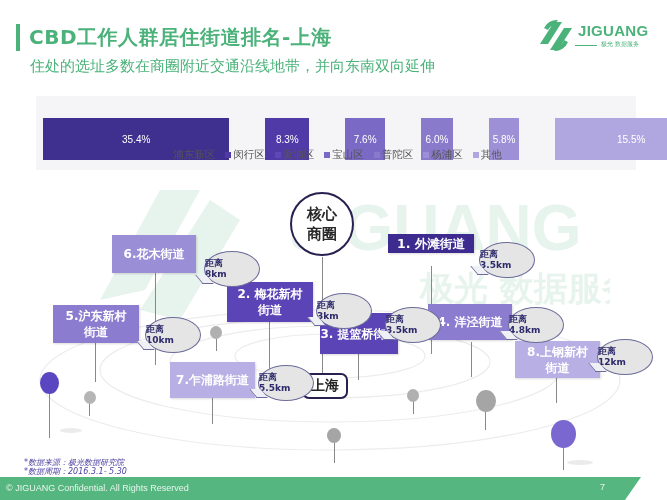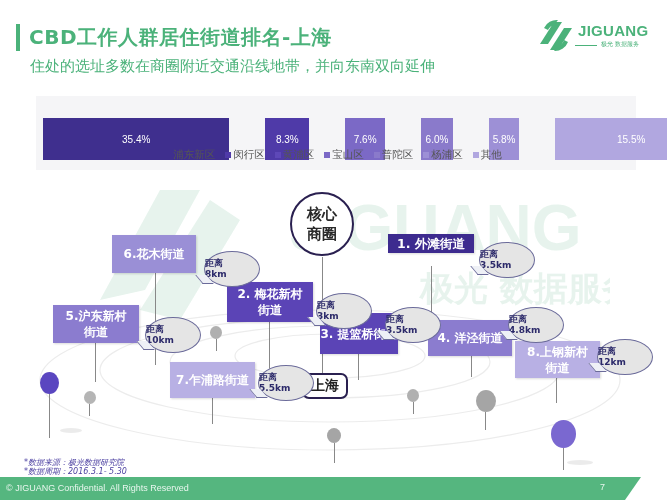--- a/index.html
+++ b/index.html
@@ -176,21 +176,21 @@
   <span>1. 外滩街道</span>
 </div>
 <div class="abs box mid" style="left:227px;top:282px;width:86px;height:40px;flex-direction:column;">
   <span>2. 梅花新村</span>
   <span>街道</span>
 </div>
 <div class="abs box mid" style="left:320px;top:313px;width:78px;height:41px;flex-direction:row;">
   <span>3. 提篮桥</span>
   <span>街道</span>
 </div>
-<div class="abs box light" style="left:428px;top:320px;width:84px;height:36px;">
+<div class="abs box light" style="left:428px;top:304px;width:84px;height:36px;">
   <span>4. 洋泾街道</span>
 </div>
 <div class="abs box light" style="left:53px;top:305px;width:86px;height:38px;flex-direction:column;">
   <span>5.沪东新村</span>
   <span>街道</span>
 </div>
 <div class="abs box lighter" style="left:112px;top:235px;width:84px;height:38px;">
   <span>6.花木街道</span>
 </div>
 <div class="abs box pale" style="left:170px;top:362px;width:85px;height:36px;flex-direction:row;">

